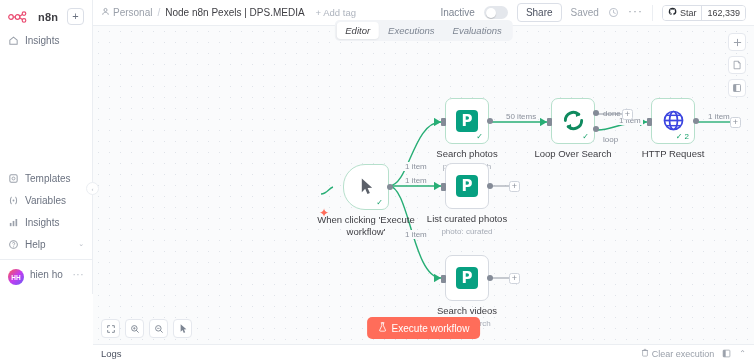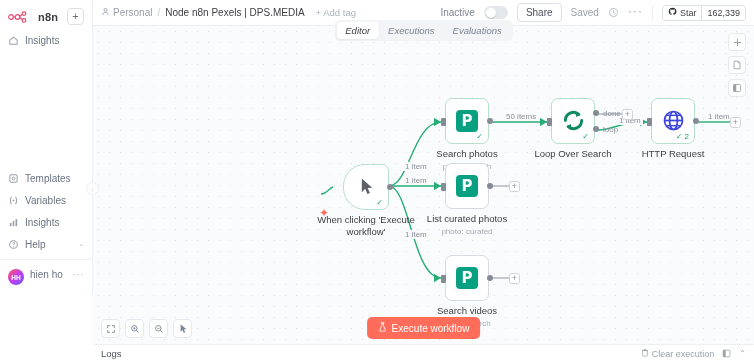--- a/index.html
+++ b/index.html
@@ -364,21 +364,21 @@
         <path d="M398,160 L416,160" fill="none" stroke="#9aa0aa" stroke-width="1.1"></path>
 
         <path d="M398,252 L416,252" fill="none" stroke="#9aa0aa" stroke-width="1.1"></path>
       </svg>
 
       <div class="edge-label" style="left:310px; top:136px;">1 item</div>
       <div class="edge-label" style="left:310px; top:150px;">1 item</div>
       <div class="edge-label" style="left:310px; top:204px;">1 item</div>
       <div class="edge-label" style="left:411px; top:86px;">50 items</div>
       <div class="edge-label" style="left:508px; top:83px; background:transparent;">done</div>
-      <div class="edge-label" style="left:508px; top:99px; background:transparent;">loop</div>
+      <div class="edge-label" style="left:508px; top:109px; background:transparent;">loop</div>
       <div class="edge-label" style="left:524px; top:90px;">1 item</div>
       <div class="edge-label" style="left:613px; top:86px;">1 item</div>
 
       <div class="plus-chip" style="left:529px; top:83px;">+</div>
       <div class="plus-chip" style="left:637px; top:91px;">+</div>
       <div class="plus-chip" style="left:416px; top:155px;">+</div>
       <div class="plus-chip" style="left:416px; top:247px;">+</div>
 
       <div class="node" style="left:250px; top:138px;">
         <div class="node-box trigger">

